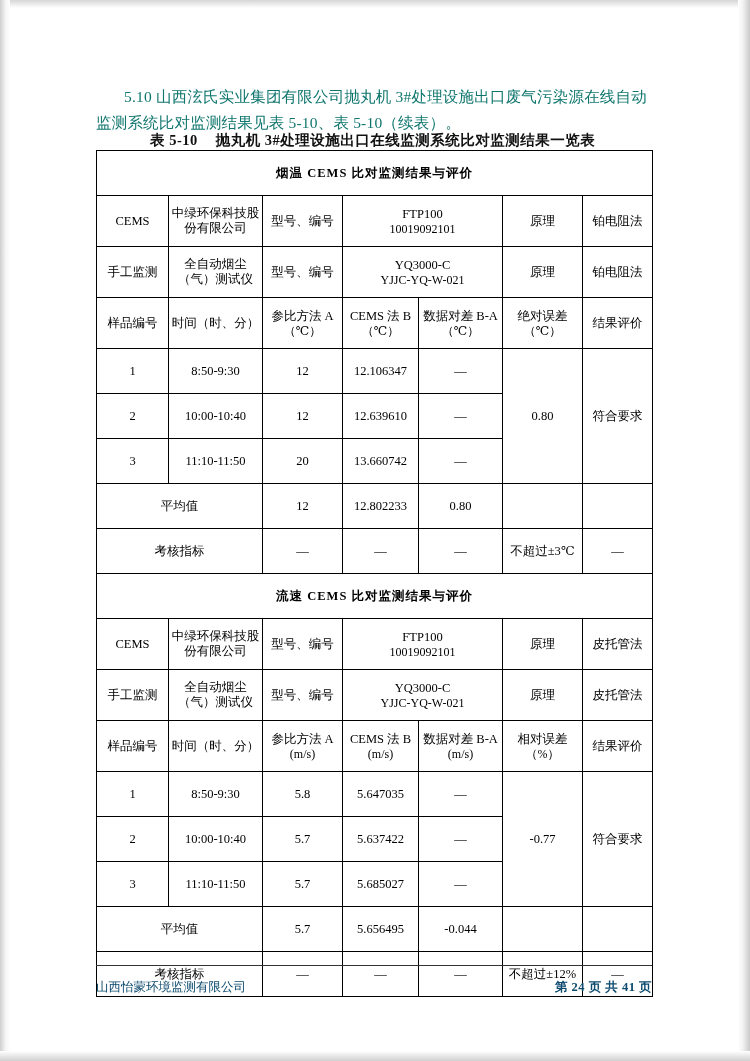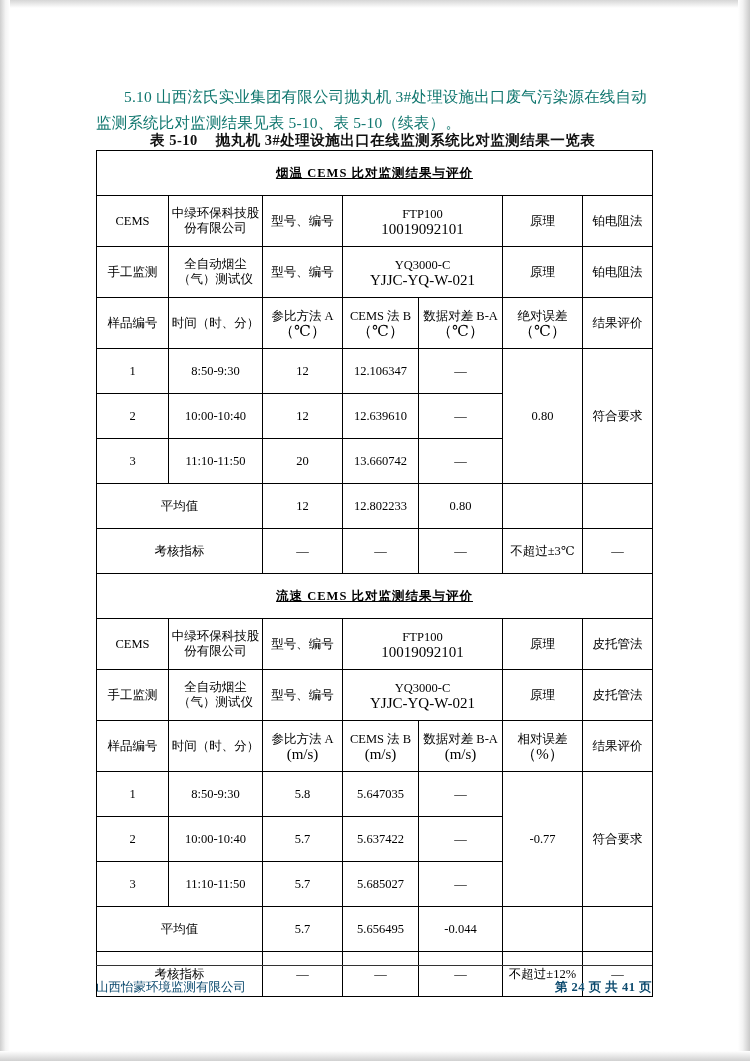--- a/index.html
+++ b/index.html
@@ -85,34 +85,33 @@
     font-size: 12.5px;
     color: #000;
     padding: 3px 2px;
     line-height: 15px;
   }
   td.sec-title {
     font-size: 14px;
     font-weight: bold;
     letter-spacing: 1px;
     height: 38px;
-    text-decoration: underline;
   }
   td.h {
     height: 44px;
   }
   td.row {
     height: 38px;
   }
   td.bold {
     font-weight: normal;
   }
   .sub {
     display: block;
-    font-size: 15px;
+    font-size: 12px;
     line-height: 14px;
   }
   .two-line {
     line-height: 15px;
   }
 
   .footer {
     position: absolute;
     left: 96px;
     top: 965px;

